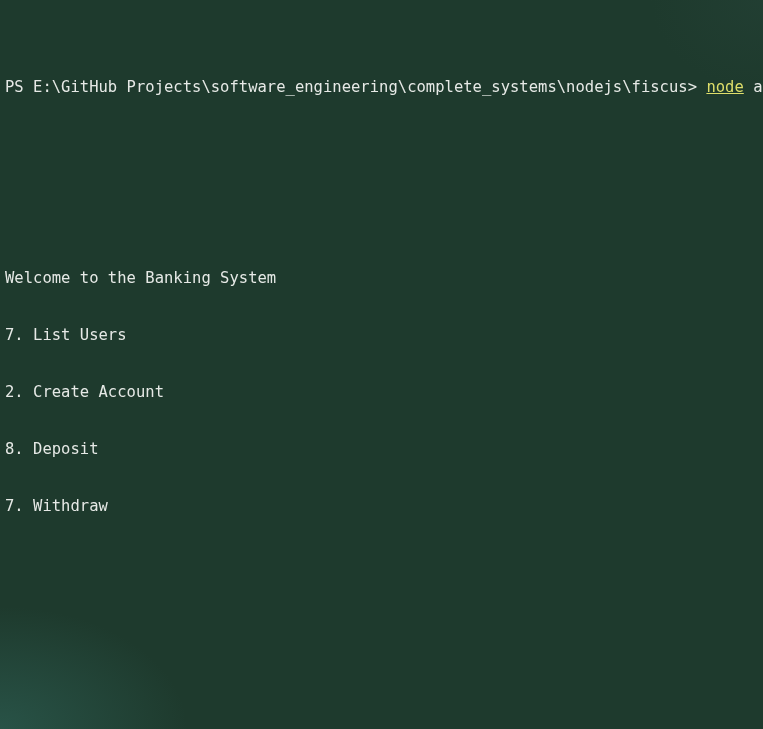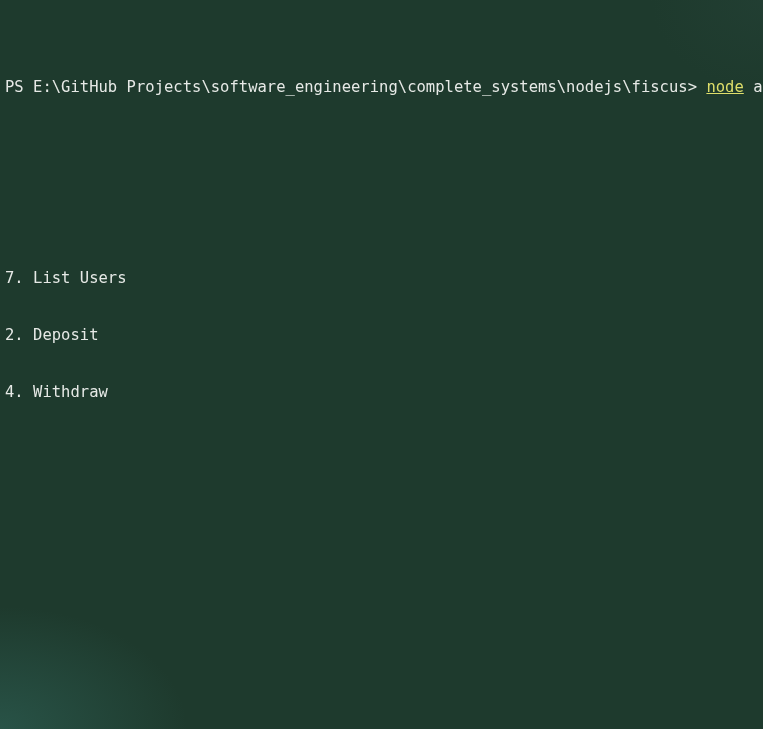--- a/index.html
+++ b/index.html
@@ -44,23 +44,25 @@
 <div id="terminal">
   <div id="screen">
 
     
     <div class="line"><span>PS E:\GitHub Projects\software_engineering\complete_systems\nodejs\fiscus&gt; </span><span class="tok-yellow">node</span><span class="tok-white"> app</span></div>
 
     
     <div class="blank"></div>
 
     
+    <div class="line">Welcome to the Banking System</div>
     <div class="line">7. List Users</div>
-    <div class="line">2. Deposit</div>
-    <div class="line">4. Withdraw</div>
+    <div class="line">2. Create Account</div>
+    <div class="line">8. Deposit</div>
+    <div class="line">7. Withdraw</div>
 
     
 
     
     
     
 
     
     
     

